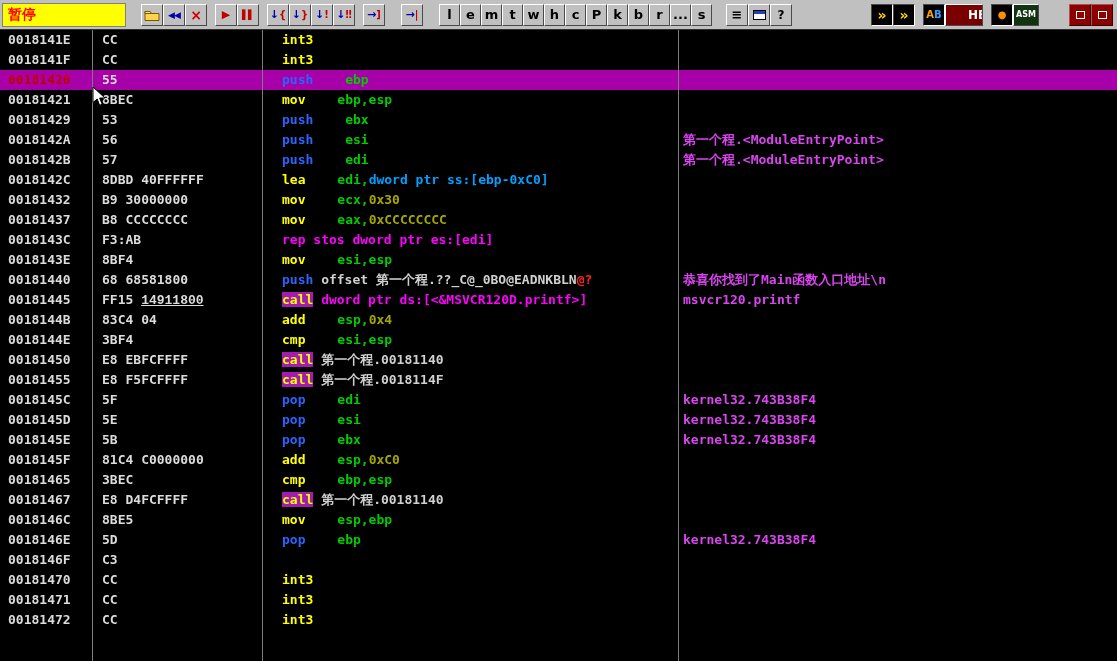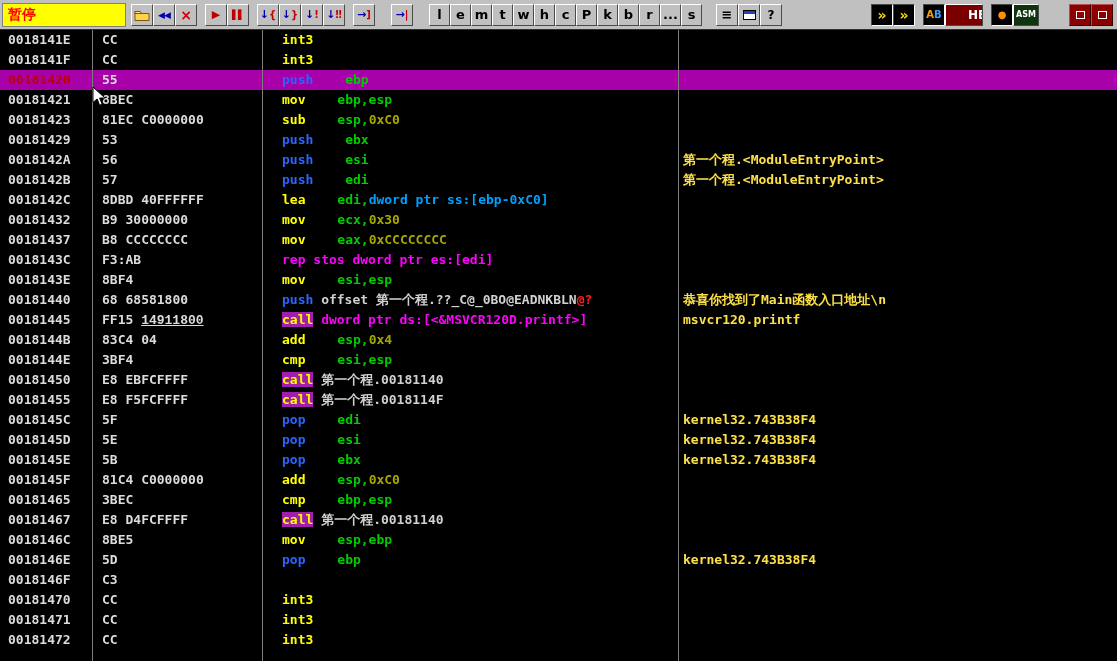--- a/index.html
+++ b/index.html
@@ -1,21 +1,21 @@
 <!DOCTYPE html>
 <html><head>
 <meta charset="utf-8">
 <style>
   *{margin:0;padding:0;box-sizing:border-box;}
   html,body{width:1117px;height:661px;overflow:hidden;background:#000;}
   body{position:relative;font-family:"DejaVu Sans Mono",monospace;}
 
   
   .toolbar{position:relative;height:30px;background:#c0c0c0;display:flex;align-items:center;padding-left:2px;border-bottom:1px solid #303030;}
-  .status{width:124px;height:24px;background:#ffff00;color:#ff0000;font:bold 14px "DejaVu Sans",sans-serif;display:flex;align-items:center;padding-left:5px;border:1px solid #808080;margin-right:5px;flex:0 0 auto;}
+  .status{width:124px;height:24px;background:#ffff00;color:#ff0000;font:bold 14px "DejaVu Sans",sans-serif;display:flex;align-items:center;padding-left:5px;border:1px solid #808080;margin-right:15px;flex:0 0 auto;}
   .tbtn{width:22px;height:22px;background:#c0c0c0;border:1px solid;border-color:#ffffff #4a4a4a #4a4a4a #ffffff;display:flex;align-items:center;justify-content:center;font:bold 12px "DejaVu Sans",sans-serif;color:#000;flex:0 0 auto;cursor:default;overflow:hidden;}
   .tbtn.wide{width:26px;}
   .tbtn.dark{background:#000;border-color:#4a4a4a #ffffff #ffffff #4a4a4a;}
   .gap8{width:8px;flex:0 0 auto}.gap14{width:14px;flex:0 0 auto}.gap30{width:30px;flex:0 0 auto}
   .glyph-rewind{color:#0000b0;font-size:9px;letter-spacing:-1px;}
   .glyph-close{color:#d40000;font-size:14px;font-weight:bold;}
   .glyph-play{color:#c00000;font-size:11px;}
   .glyph-pause{color:#c00000;font-size:9px;letter-spacing:-1px;}
   .arrow{color:#0000b0;font-size:11px;}
   .mark{color:#c00000;font-size:10px;}
@@ -37,21 +37,21 @@
   .redinner{width:9px;height:8px;border:1px solid #fff;display:block;}
 
   
   .disasm{position:absolute;top:30px;left:0;right:0;bottom:0;background:#000;font:bold 13px "DejaVu Sans Mono",monospace;overflow:hidden;}
   .drow{display:flex;height:20px;line-height:20px;white-space:pre;}
   .drow.sel{background:#a800a8;}
   .c-addr{width:92px;padding-left:8px;color:#dcdcdc;flex:0 0 auto;overflow:hidden;}
   .sel .c-addr{color:#c00000;}
   .c-bytes{width:170px;padding-left:10px;color:#dcdcdc;flex:0 0 auto;overflow:hidden;}
   .c-instr{width:416px;padding-left:20px;flex:0 0 auto;overflow:hidden;color:#d0d0d0;}
-  .c-comm{flex:1 1 auto;padding-left:5px;color:#fde047;overflow:hidden;}
+  .c-comm{flex:1 1 auto;padding-left:5px;color:#d946ef;overflow:hidden;}
   .u{text-decoration:underline;font-family:Liberation Mono, monospace;}
   .vline{position:absolute;top:0;bottom:0;width:1px;background:#7d7d7d;}
 
   
   .tk-mn{color:#ffff00;}
   .tk-rg{color:#00cc00;margin-left:24px;}
   .tk-im{color:#a6a600;}
   .tk-ps{color:#2965ff;}
   .tk-sk{color:#00a0ff;}
   .tk-mm{color:#ff00ff;}
@@ -182,21 +182,20 @@
     </div>
   </div>
 </div>
 
 <div class="disasm" data-name="disassembly-pane">
   <div data-name="disasm-rows">
       <div class="drow" data-name="disasm-row"><span class="c-addr" data-name="address-cell">0018141E</span><span class="c-bytes" data-name="bytes-cell"><span>CC</span></span><span class="c-instr" data-name="instruction-cell"><span class="tk-mn">int3</span></span><span class="c-comm" data-name="comment-cell"></span></div>
       <div class="drow" data-name="disasm-row"><span class="c-addr" data-name="address-cell">0018141F</span><span class="c-bytes" data-name="bytes-cell"><span>CC</span></span><span class="c-instr" data-name="instruction-cell"><span class="tk-mn">int3</span></span><span class="c-comm" data-name="comment-cell"></span></div>
       <div class="drow sel" data-name="disasm-row-selected"><span class="c-addr" data-name="address-cell">00181420</span><span class="c-bytes" data-name="bytes-cell"><span>55</span></span><span class="c-instr" data-name="instruction-cell"><span class="tk-ps">push </span><span class="tk-rg">ebp</span></span><span class="c-comm" data-name="comment-cell"></span></div>
       <div class="drow" data-name="disasm-row"><span class="c-addr" data-name="address-cell">00181421</span><span class="c-bytes" data-name="bytes-cell"><span>8BEC</span></span><span class="c-instr" data-name="instruction-cell"><span class="tk-mn">mov </span><span class="tk-rg">ebp,esp</span></span><span class="c-comm" data-name="comment-cell"></span></div>
-      <div class="drow" data-name="disasm-row"><span class="c-addr" data-name="address-cell">00181423</span><span class="c-bytes" data-name="bytes-cell"><span>81EC C0000000</span></span><span class="c-instr" data-name="instruction-cell"><span class="tk-mn">sub </span><span class="tk-rg">esp,</span><span class="tk-im">0xC0</span></span><span class="c-comm" data-name="comment-cell"></span></div>
       <div class="drow" data-name="disasm-row"><span class="c-addr" data-name="address-cell">00181429</span><span class="c-bytes" data-name="bytes-cell"><span>53</span></span><span class="c-instr" data-name="instruction-cell"><span class="tk-ps">push </span><span class="tk-rg">ebx</span></span><span class="c-comm" data-name="comment-cell"></span></div>
       <div class="drow" data-name="disasm-row"><span class="c-addr" data-name="address-cell">0018142A</span><span class="c-bytes" data-name="bytes-cell"><span>56</span></span><span class="c-instr" data-name="instruction-cell"><span class="tk-ps">push </span><span class="tk-rg">esi</span></span><span class="c-comm" data-name="comment-cell">第一个程.&lt;ModuleEntryPoint&gt;</span></div>
       <div class="drow" data-name="disasm-row"><span class="c-addr" data-name="address-cell">0018142B</span><span class="c-bytes" data-name="bytes-cell"><span>57</span></span><span class="c-instr" data-name="instruction-cell"><span class="tk-ps">push </span><span class="tk-rg">edi</span></span><span class="c-comm" data-name="comment-cell">第一个程.&lt;ModuleEntryPoint&gt;</span></div>
       <div class="drow" data-name="disasm-row"><span class="c-addr" data-name="address-cell">0018142C</span><span class="c-bytes" data-name="bytes-cell"><span>8DBD 40FFFFFF</span></span><span class="c-instr" data-name="instruction-cell"><span class="tk-mn">lea </span><span class="tk-rg">edi,</span><span class="tk-sk">dword ptr ss:[ebp-0xC0]</span></span><span class="c-comm" data-name="comment-cell"></span></div>
       <div class="drow" data-name="disasm-row"><span class="c-addr" data-name="address-cell">00181432</span><span class="c-bytes" data-name="bytes-cell"><span>B9 30000000</span></span><span class="c-instr" data-name="instruction-cell"><span class="tk-mn">mov </span><span class="tk-rg">ecx,</span><span class="tk-im">0x30</span></span><span class="c-comm" data-name="comment-cell"></span></div>
       <div class="drow" data-name="disasm-row"><span class="c-addr" data-name="address-cell">00181437</span><span class="c-bytes" data-name="bytes-cell"><span>B8 CCCCCCCC</span></span><span class="c-instr" data-name="instruction-cell"><span class="tk-mn">mov </span><span class="tk-rg">eax,</span><span class="tk-im">0xCCCCCCCC</span></span><span class="c-comm" data-name="comment-cell"></span></div>
       <div class="drow" data-name="disasm-row"><span class="c-addr" data-name="address-cell">0018143C</span><span class="c-bytes" data-name="bytes-cell"><span>F3:AB</span></span><span class="c-instr" data-name="instruction-cell"><span class="tk-mm">rep stos dword ptr es:[edi]</span></span><span class="c-comm" data-name="comment-cell"></span></div>
       <div class="drow" data-name="disasm-row"><span class="c-addr" data-name="address-cell">0018143E</span><span class="c-bytes" data-name="bytes-cell"><span>8BF4</span></span><span class="c-instr" data-name="instruction-cell"><span class="tk-mn">mov </span><span class="tk-rg">esi,esp</span></span><span class="c-comm" data-name="comment-cell"></span></div>
       <div class="drow" data-name="disasm-row"><span class="c-addr" data-name="address-cell">00181440</span><span class="c-bytes" data-name="bytes-cell"><span>68 68581800</span></span><span class="c-instr" data-name="instruction-cell"><span class="tk-ps">push </span><span class="tk-tx">offset 第一个程.??_C@_0BO@EADNKBLN</span><span class="tk-rd">@?</span></span><span class="c-comm" data-name="comment-cell">恭喜你找到了Main函数入口地址\n</span></div>
       <div class="drow" data-name="disasm-row"><span class="c-addr" data-name="address-cell">00181445</span><span class="c-bytes" data-name="bytes-cell"><span>FF15 </span><span class="u">14911800</span></span><span class="c-instr" data-name="instruction-cell"><span class="tk-ca">call</span><span class="tk-tx"> </span><span class="tk-mm">dword ptr ds:[&lt;&amp;MSVCR120D.printf&gt;]</span></span><span class="c-comm" data-name="comment-cell">msvcr120.printf</span></div>

